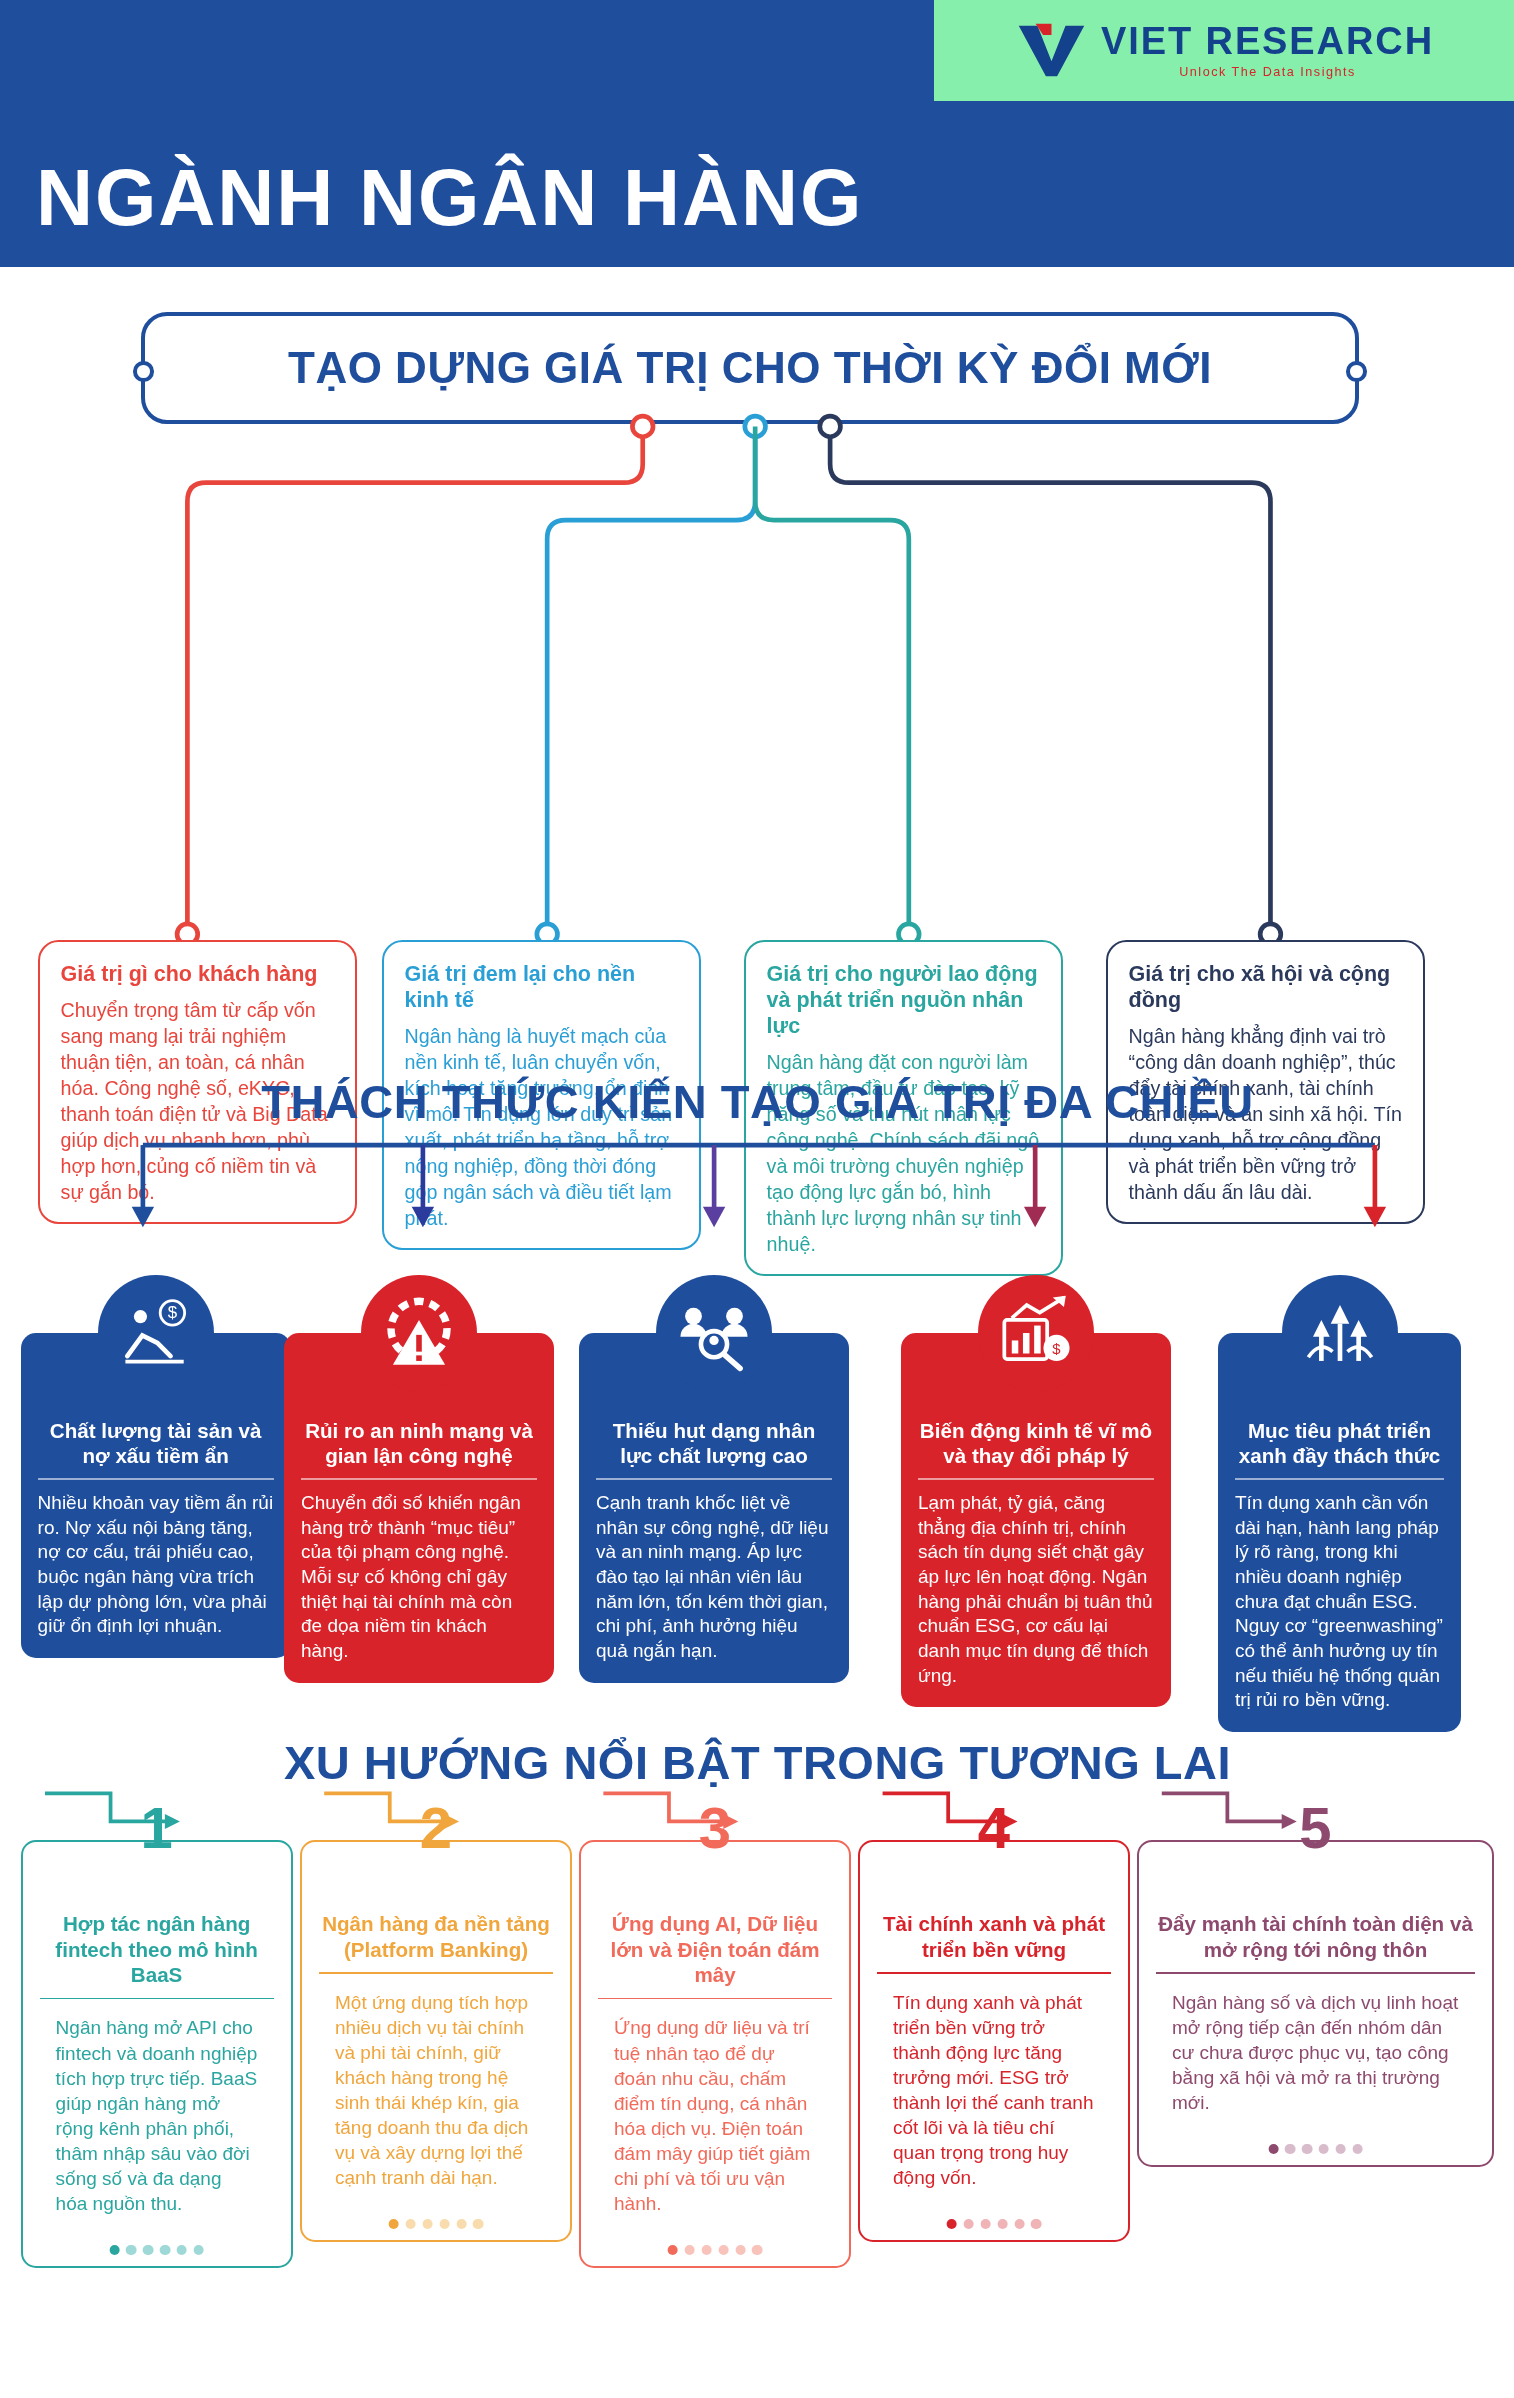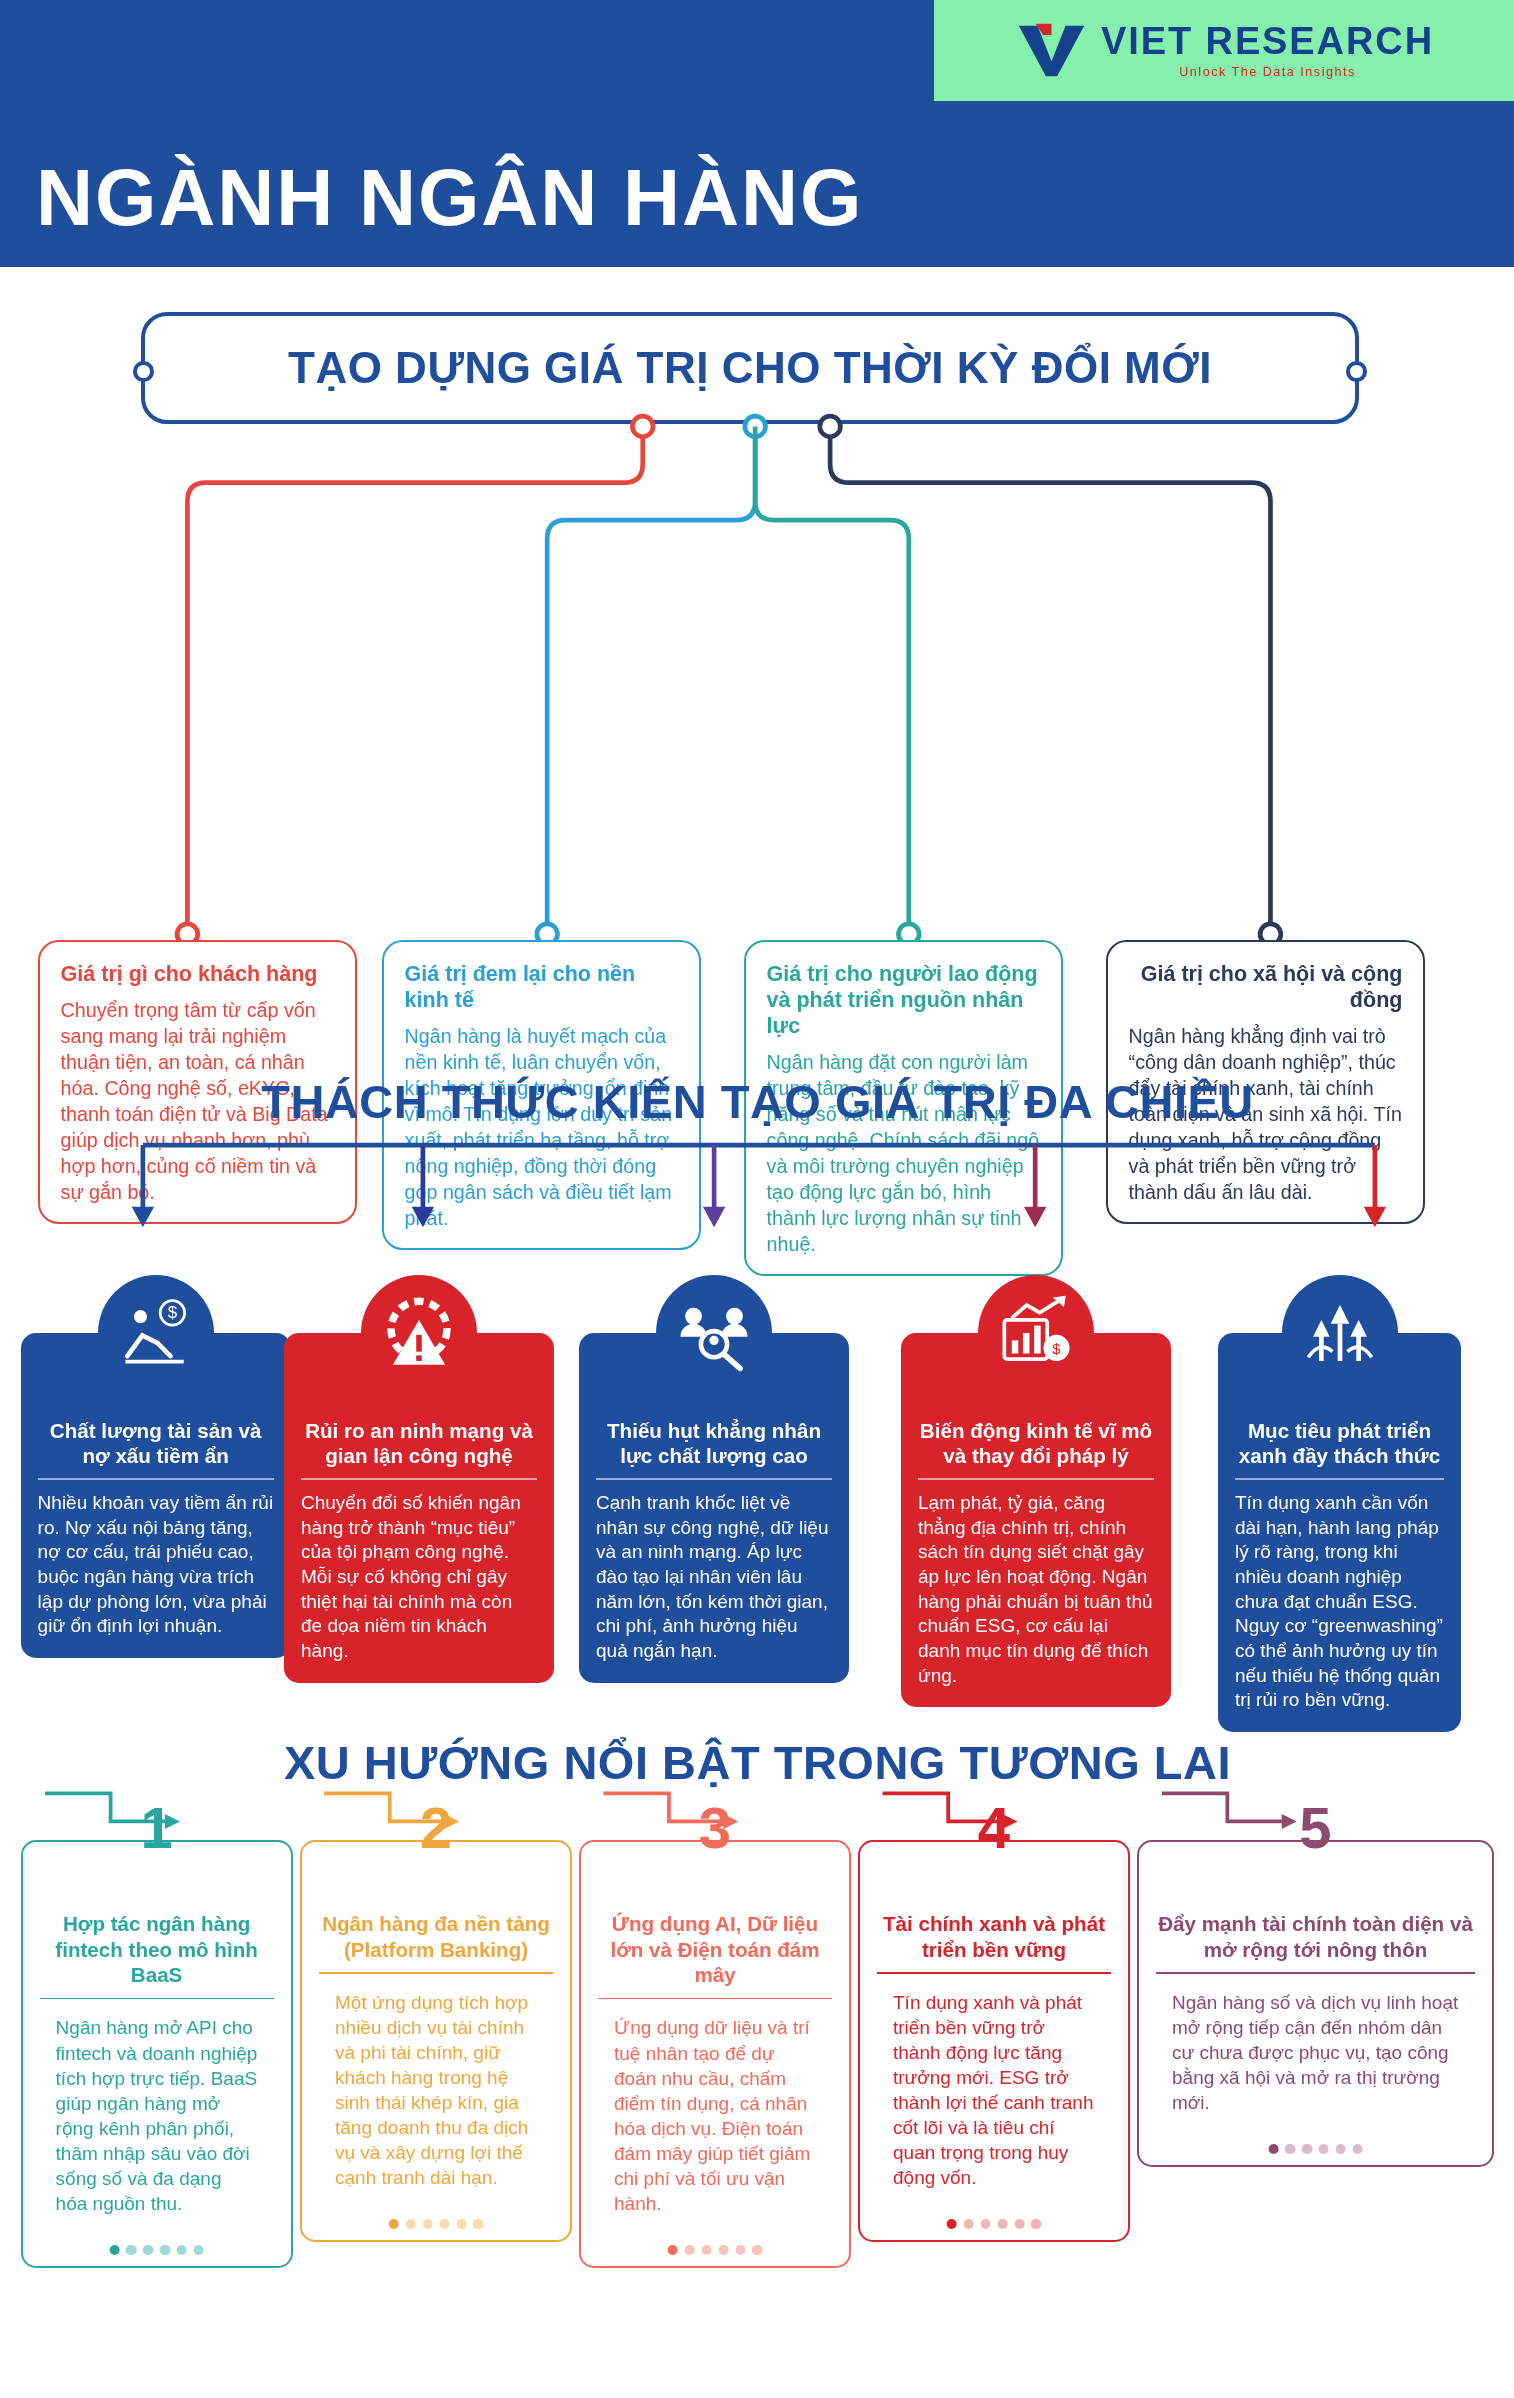--- a/index.html
+++ b/index.html
@@ -99,21 +99,21 @@
   }
   
   .c1 { left:38px;   border:2.8px solid #e8453c; }
   .c1 h3, .c1 p { color:#e8453c; }
   .c2 { left:382px;  border:2.8px solid #2a9fd6; }
   .c2 h3, .c2 p { color:#2a9fd6; }
   .c3 { left:744px;  border:2.8px solid #2aa6a0; }
   .c3 h3, .c3 p { color:#2aa6a0; }
   .c4 { left:1106px; border:2.8px solid #2b3a5c; }
   .c4 h3, .c4 p { color:#2b3a5c; }
-  .card1 h3.center { text-align:right; }
+  .card1 h3.center { text-align:left; }
 
   
   .sec2 { position:relative; height:661px; }
   .sec-title {
     text-align:center;
     color:#1f4e9d;
     font-size:47px;
     font-weight:bold;
     letter-spacing:0.5px;
     margin:0;
@@ -318,21 +318,21 @@
         <svg width="82" height="82" viewBox="0 0 88 88">
           <circle cx="22" cy="26" r="9" fill="#fff"></circle>
           <path d="M8 48 a14 14 0 0 1 28 0z" fill="#fff"></path>
           <circle cx="66" cy="26" r="9" fill="#fff"></circle>
           <path d="M52 48 a14 14 0 0 1 28 0z" fill="#fff"></path>
           <circle cx="44" cy="56" r="14" fill="none" stroke="#fff" stroke-width="5"></circle>
           <circle cx="44" cy="52" r="5" fill="#fff"></circle>
           <path d="M56 68 L72 82" stroke="#fff" stroke-width="6" stroke-linecap="round"></path>
         </svg>
       </div>
-      <h4>Thiếu hụt khẳng nhân lực chất lượng cao</h4>
+      <h4>Thiếu hụt dạng nhân lực chất lượng cao</h4>
       <div class="sep"></div>
       <p>Cạnh tranh khốc liệt về nhân sự công nghệ, dữ liệu và an ninh mạng. Áp lực đào tạo lại nhân viên lâu năm lớn, tốn kém thời gian, chi phí, ảnh hưởng hiệu quả ngắn hạn.</p>
     </div>
 
     <div class="chal ch4 red">
       <div class="circ red">
         <svg width="82" height="82" viewBox="0 0 88 88">
           <rect x="10" y="30" width="46" height="42" rx="3" fill="none" stroke="#fff" stroke-width="4"></rect>
           <rect x="18" y="52" width="7" height="14" fill="#fff"></rect>
           <rect x="30" y="44" width="7" height="22" fill="#fff"></rect>

